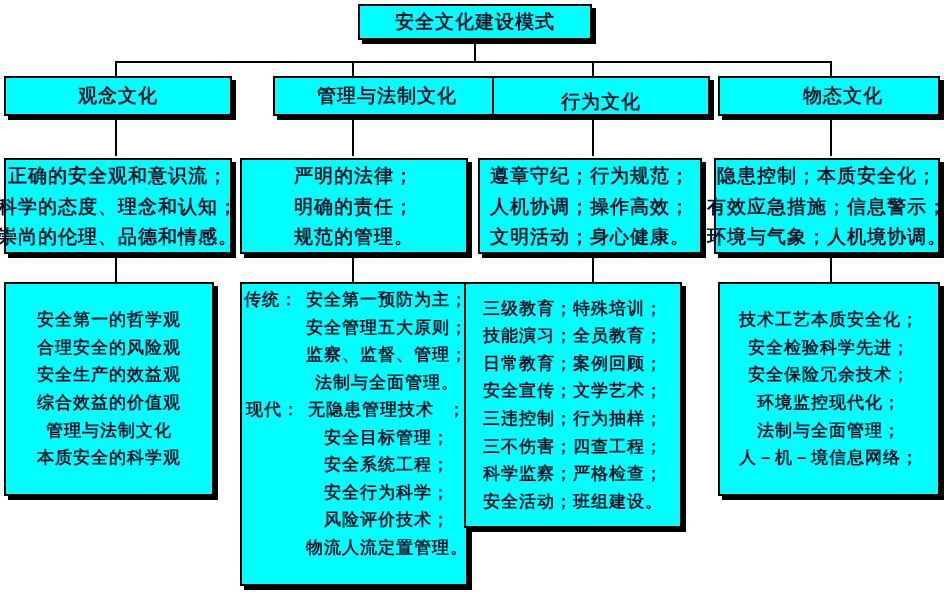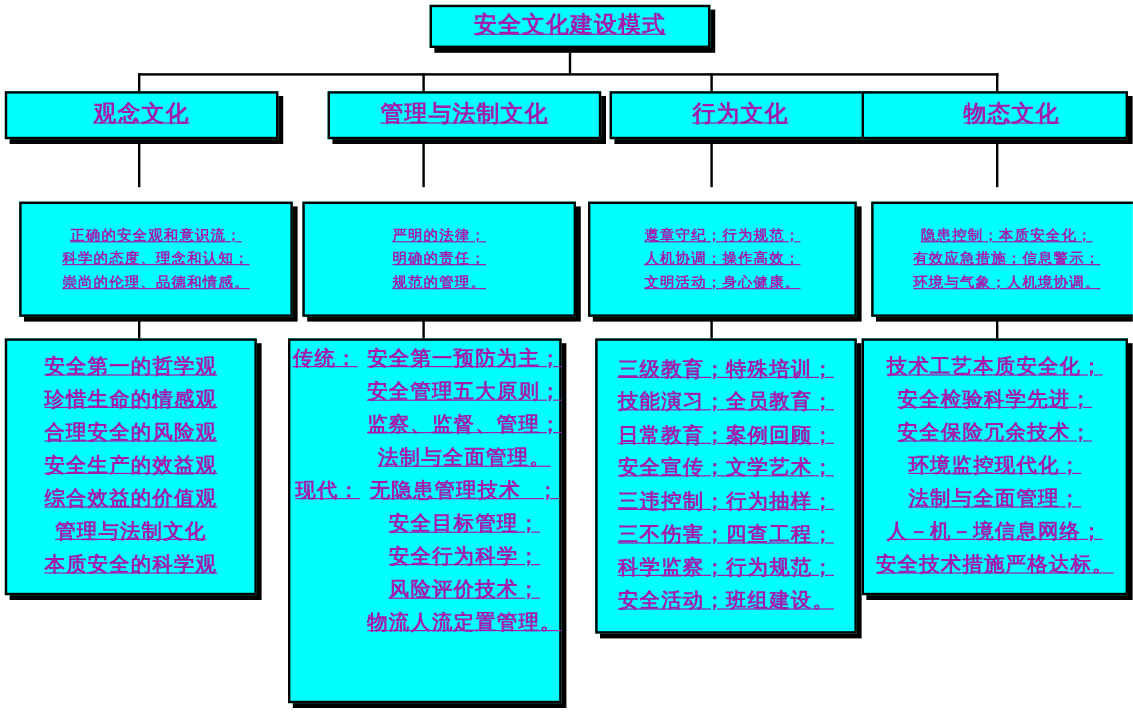--- a/index.html
+++ b/index.html
@@ -11,56 +11,55 @@
   }
   #stage{position:relative;width:944px;height:594px;}
 
   
   .box{
     position:absolute;
     background:#00ffff;
     border:2px solid #000000;
     box-shadow:4px 4px 0 0 #000000;
     box-sizing:border-box;
-    color:#a21caf;
+    color:#0f172a;
     text-align:center;
     display:flex;
     flex-direction:column;
     align-items:center;
     justify-content:center;
     font-weight:bold;
     letter-spacing:1px;
     line-height:1.32;
-    text-decoration:underline;
   }
   .box .ln{white-space:pre;display:block;}
 
   #title-box{
     left:358px;top:4px;width:234px;height:36px;
     font-size:19px;
   }
   .cat-box{
     top:76px;height:40px;font-size:19px;
   }
   #cat-0{left:4px;width:228px;}
   #cat-1{left:240px;width:228px;margin-left:33px;}
-  #cat-2{left:508px;width:218px;}
+  #cat-2{left:492px;width:218px;justify-content:flex-end;}
   #cat-3{left:718px;width:222px;padding-left:28px;}
 
-  .mid-box{top:168px;height:96px;font-size:12px;line-height:1.62;margin-left:12px;}
+  .mid-box{top:158px;height:96px;font-size:19px;line-height:1.62;}
   #mid-0{left:4px;width:228px;}
   #mid-1{left:240px;width:228px;}
   #mid-2{left:478px;width:224px;}
   #mid-3{left:714px;width:226px;}
 
   .det-box{font-size:17px;line-height:1.62;}
   #det-0{left:4px;top:282px;width:210px;height:214px;}
   #det-1{left:240px;top:282px;width:228px;height:304px;
          align-items:center;justify-content:flex-start;padding:2px 0 0 0;}
-  #det-2{left:496px;top:282px;width:218px;height:246px;}
+  #det-2{left:464px;top:282px;width:218px;height:246px;}
   #det-3{left:718px;top:282px;width:222px;height:214px;}
 
   
   .hang{display:flex;flex-direction:row;align-items:flex-start;padding-left:4px;}
   .hang .lbl{width:62px;flex:0 0 62px;text-align:left;white-space:pre;}
   .hang .val{flex:1 1 auto;text-align:center;white-space:pre;}
 
   
   .vline{position:absolute;background:#000000;width:2px;}
   .hline{position:absolute;background:#000000;height:2px;}
@@ -120,21 +119,20 @@
     <span class="ln">文明活动；身心健康。</span>
   </div>
   <div class="box mid-box" id="mid-3">
     <span class="ln">隐患控制；本质安全化；</span>
     <span class="ln">有效应急措施；信息警示；</span>
     <span class="ln">环境与气象；人机境协调。</span>
   </div>
 
   <div class="box det-box" id="det-0">
     <span class="ln">安全第一的哲学观</span>
-    <span class="ln">珍惜生命的情感观</span>
     <span class="ln">合理安全的风险观</span>
     <span class="ln">安全生产的效益观</span>
     <span class="ln">综合效益的价值观</span>
     <span class="ln">管理与法制文化</span>
     <span class="ln">本质安全的科学观</span>
   </div>
 
   <div class="box det-box" id="det-1">
     <div class="hang">
       <span class="lbl">传统：</span>
@@ -152,20 +150,24 @@
       <span class="lbl"></span>
       <span class="val">法制与全面管理。</span>
     </div>
     <div class="hang">
       <span class="lbl">现代：</span>
       <span class="val">无隐患管理技术  ；</span>
     </div>
     <div class="hang">
       <span class="lbl"></span>
       <span class="val">安全目标管理；</span>
+    </div>
+    <div class="hang">
+      <span class="lbl"></span>
+      <span class="val">安全系统工程；</span>
     </div>
     <div class="hang">
       <span class="lbl"></span>
       <span class="val">安全行为科学；</span>
     </div>
     <div class="hang">
       <span class="lbl"></span>
       <span class="val">风险评价技术；</span>
     </div>
     <div class="hang">
@@ -174,27 +176,26 @@
     </div>
   </div>
 
   <div class="box det-box" id="det-2">
     <span class="ln">三级教育；特殊培训；</span>
     <span class="ln">技能演习；全员教育；</span>
     <span class="ln">日常教育；案例回顾；</span>
     <span class="ln">安全宣传；文学艺术；</span>
     <span class="ln">三违控制；行为抽样；</span>
     <span class="ln">三不伤害；四查工程；</span>
-    <span class="ln">科学监察；行为规范；</span>
+    <span class="ln">科学监察；严格检查；</span>
     <span class="ln">安全活动；班组建设。</span>
   </div>
 
   <div class="box det-box" id="det-3">
     <span class="ln">技术工艺本质安全化；</span>
     <span class="ln">安全检验科学先进；</span>
     <span class="ln">安全保险冗余技术；</span>
     <span class="ln">环境监控现代化；</span>
     <span class="ln">法制与全面管理；</span>
     <span class="ln">人－机－境信息网络；</span>
-    <span class="ln">安全技术措施严格达标。</span>
   </div>
 
 </div>
 
 </body></html>

